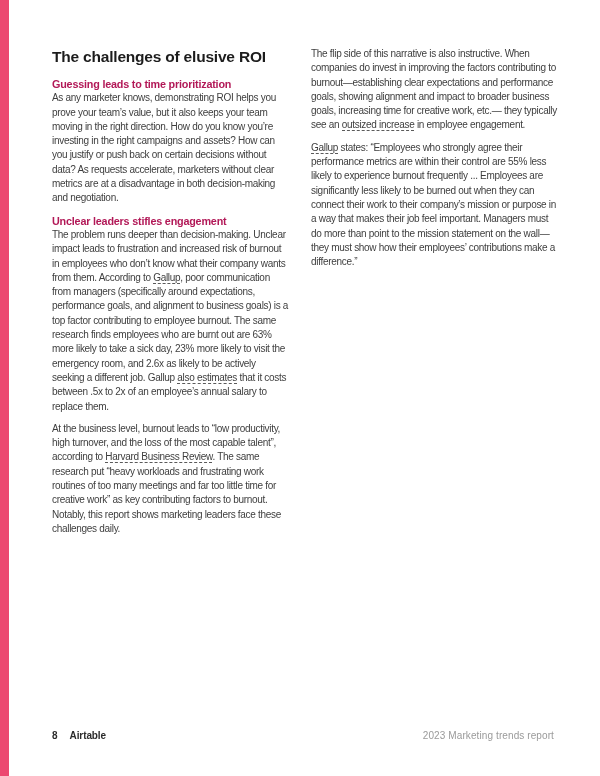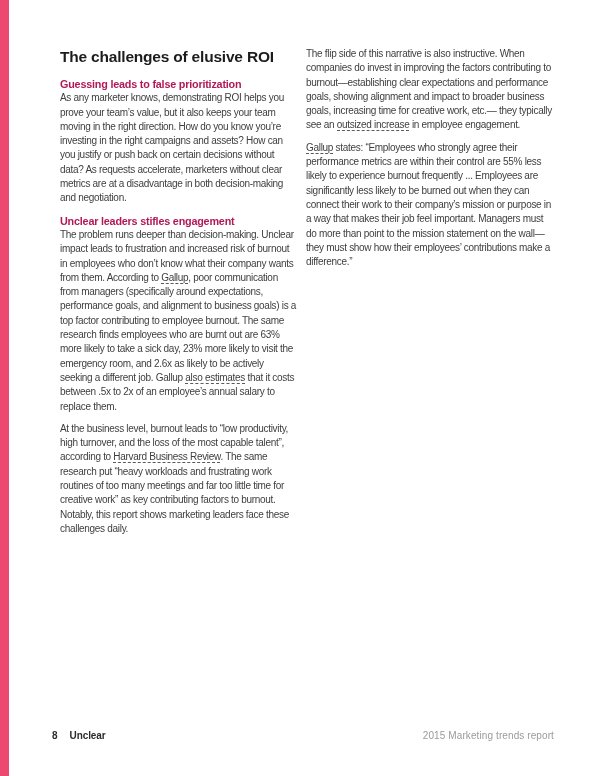--- a/index.html
+++ b/index.html
@@ -24,23 +24,23 @@
     background: #ffffff;
   }
   .accent-bar {
     position: absolute;
     left: 0; top: 0;
     width: 9px; height: 776px;
     background: var(--accent);
   }
   .columns {
     position: absolute;
-    left: 60px; top: 47px;
+    left: 52px; top: 47px;
     display: flex;
-    gap: 8px;
+    gap: 21px;
   }
   .col { display: block; }
   .col-left  { width: 238px; }
   .col-right { width: 246px; }
   h1.page-title {
     font-size: 15.5px;
     line-height: 19px;
     font-weight: bold;
     color: var(--title-text);
     letter-spacing: -0.2px;
@@ -93,30 +93,30 @@
 </style>
 </head>
 <body>
 
 <div class="page">
   <div class="accent-bar"></div>
 
   <div class="columns">
     <div class="col col-left">
       <h1 class="page-title">The challenges of elusive ROI</h1>
-    <h3 class="subheading">Guessing leads to false prioritization</h3>
+    <h3 class="subheading">Guessing leads to time prioritization</h3>
         <p class="body-par"><span>As any marketer knows, demonstrating ROI helps you prove your team’s value, but it also keeps your team moving in the right direction. How do you know you’re investing in the right campaigns and assets? How can you justify or push back on certain decisions without data? As requests accelerate, marketers without clear metrics are at a disadvantage in both decision-making and negotiation.</span></p>
         <h3 class="subheading">Unclear leaders stifles engagement</h3>
         <p class="body-par"><span>The problem runs deeper than decision-making. Unclear impact leads to frustration and increased risk of burnout in employees who don’t know what their company wants from them. According to </span><a class="ref-link">Gallup</a><span>, poor communication from managers (specifically around expectations, performance goals, and alignment to business goals) is a top factor contributing to employee burnout. The same research finds employees who are burnt out are 63% more likely to take a sick day, 23% more likely to visit the emergency room, and 2.6x as likely to be actively seeking a different job. Gallup </span><a class="ref-link">also estimates</a><span> that it costs between .5x to 2x of an employee’s annual salary to replace them.</span></p>
         <p class="body-par"><span>At the business level, burnout leads to “low productivity, high turnover, and the loss of the most capable talent”, according to </span><a class="ref-link">Harvard Business Review</a><span>. The same research put “heavy workloads and frustrating work routines of too many meetings and far too little time for creative work” as key contributing factors to burnout. Notably, this report shows marketing leaders face these challenges daily.</span></p>
       </div>
     <div class="col col-right">
         <p class="body-par"><span>The flip side of this narrative is also instructive. When companies do invest in improving the factors contributing to burnout—establishing clear expectations and performance goals, showing alignment and impact to broader business goals, increasing time for creative work, etc.— they typically see an </span><a class="ref-link">outsized increase</a><span> in employee engagement.</span></p>
         <p class="body-par"><a class="ref-link">Gallup</a><span> states: “Employees who strongly agree their performance metrics are within their control are 55% less likely to experience burnout frequently ... Employees are significantly less likely to be burned out when they can connect their work to their company’s mission or purpose in a way that makes their job feel important. Managers must do more than point to the mission statement on the wall—they must show how their employees’ contributions make a difference.”</span></p>
       </div>
   </div>
 
   <div class="footer">
     <span class="page-num">8</span>
-    <span class="brand">Unclear</span>
-    <span class="report-title">2015 Marketing trends report</span>
+    <span class="brand">Airtable</span>
+    <span class="report-title">2023 Marketing trends report</span>
   </div>
 </div>
 
 </body></html>

